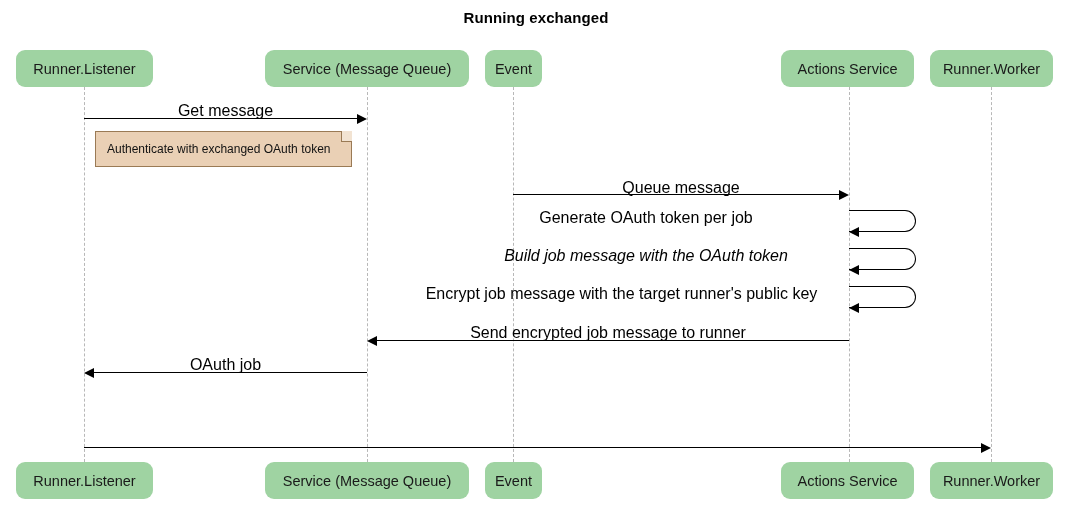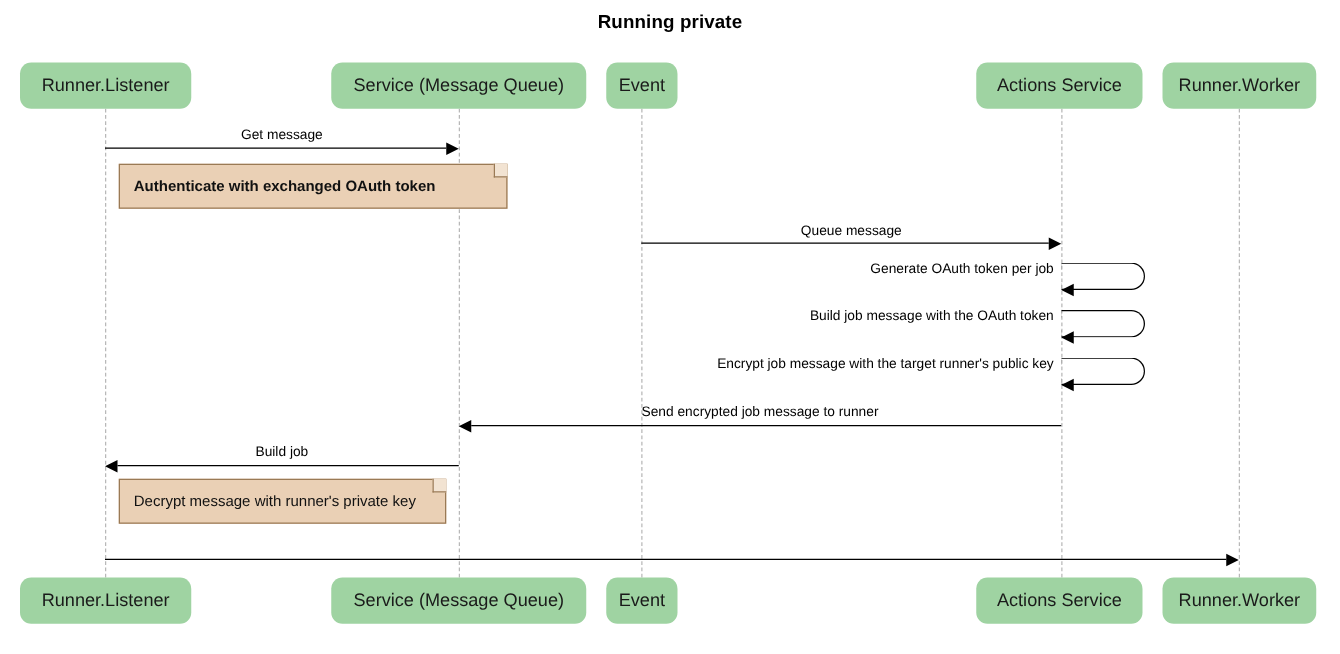--- a/index.html
+++ b/index.html
@@ -38,24 +38,24 @@
   
   .msg{position:absolute;height:1px;background:#000;}
   .arrowL,.arrowR{
     position:absolute;width:0;height:0;
     border-top:5px solid transparent;
     border-bottom:5px solid transparent;
   }
   .arrowR{border-left:10px solid #000;}
   .arrowL{border-right:10px solid #000;}
   .mlabel{
-    position:absolute;font-size:11px;color:#000;
+    position:absolute;font-size:16px;color:#000;
     white-space:nowrap;text-align:center;
   }
-  .mlabel.right{text-align:right;}
+  .mlabel.right{}
 
   
   .selfloop{
     position:absolute;
     border:1px solid #000;
     border-left:none;
     border-top-right-radius:11px;
     border-bottom-right-radius:11px;
     box-sizing:border-box;
   }
@@ -78,21 +78,21 @@
     border-left:1px solid #9a7a55;
     border-bottom:1px solid #9a7a55;
     box-sizing:border-box;
   }
 </style>
 </head>
 <body>
 
 <div id="stage">
 
-  <div class="title">Running private</div>
+  <div class="title">Running exchanged</div>
 
   <div class="plife" style="left:84px;"></div>
   <div class="plife" style="left:367px;"></div>
   <div class="plife" style="left:513px;"></div>
   <div class="plife" style="left:849px;"></div>
   <div class="plife" style="left:991px;"></div>
 
   <div class="pbox" style="left:16px;top:50px;width:137px;">Runner.Listener</div>
   <div class="pbox" style="left:265px;top:50px;width:204px;">Service (Message Queue)</div>
   <div class="pbox" style="left:485px;top:50px;width:57px;">Event</div>
@@ -102,50 +102,46 @@
   <div class="pbox" style="left:16px;top:462px;width:137px;">Runner.Listener</div>
   <div class="pbox" style="left:265px;top:462px;width:204px;">Service (Message Queue)</div>
   <div class="pbox" style="left:485px;top:462px;width:57px;">Event</div>
   <div class="pbox" style="left:781px;top:462px;width:133px;">Actions Service</div>
   <div class="pbox" style="left:930px;top:462px;width:123px;">Runner.Worker</div>
 
   <div class="mlabel" style="left:84px;top:102px;width:283px;">Get message</div>
   <div class="msg" style="left:84px;top:118px;width:273px;"></div>
   <div class="arrowR" style="left:357px;top:114px;"></div>
 
-  <div class="note" style="left:95px;top:131px;width:311px;height:36px;font-weight:bold;">
+  <div class="note" style="left:95px;top:131px;width:257px;height:36px;">
     <span>Authenticate with exchanged OAuth token</span>
     <span class="fold"></span>
   </div>
 
   <div class="mlabel" style="left:513px;top:179px;width:336px;">Queue message</div>
   <div class="msg" style="left:513px;top:194px;width:326px;"></div>
   <div class="arrowR" style="left:839px;top:190px;"></div>
 
   <div class="selfloop" style="left:849px;top:210px;width:67px;height:22px;"></div>
   <div class="arrowR" style="left:849px;top:227px;transform:rotate(180deg);transform-origin:5px 5px;"></div>
   <div class="mlabel right" style="left:449px;top:209px;width:394px;">Generate OAuth token per job</div>
 
   <div class="selfloop" style="left:849px;top:248px;width:67px;height:22px;"></div>
   <div class="arrowR" style="left:849px;top:265px;transform:rotate(180deg);transform-origin:5px 5px;"></div>
-  <div class="mlabel right" style="left:449px;top:247px;width:394px;">Build job message with the OAuth token</div>
+  <div class="mlabel right" style="left:449px;top:247px;width:394px;font-style:italic;">Build job message with the OAuth token</div>
 
   <div class="selfloop" style="left:849px;top:286px;width:67px;height:22px;"></div>
   <div class="arrowR" style="left:849px;top:303px;transform:rotate(180deg);transform-origin:5px 5px;"></div>
   <div class="mlabel right" style="left:400px;top:285px;width:443px;">Encrypt job message with the target runner's public key</div>
 
   <div class="mlabel" style="left:367px;top:324px;width:482px;">Send encrypted job message to runner</div>
   <div class="msg" style="left:377px;top:340px;width:472px;"></div>
   <div class="arrowL" style="left:367px;top:336px;"></div>
 
-  <div class="mlabel" style="left:84px;top:356px;width:283px;">Build job</div>
+  <div class="mlabel" style="left:84px;top:356px;width:283px;">OAuth job</div>
   <div class="msg" style="left:94px;top:372px;width:273px;"></div>
   <div class="arrowL" style="left:84px;top:368px;"></div>
 
-  <div class="note" style="left:95px;top:383px;width:262px;height:36px;">
-    <span>Decrypt message with runner's private key</span>
-    <span class="fold"></span>
-  </div>
 
   <div class="msg" style="left:84px;top:447px;width:897px;"></div>
   <div class="arrowR" style="left:981px;top:443px;"></div>
 
 </div>
 
 </body></html>

